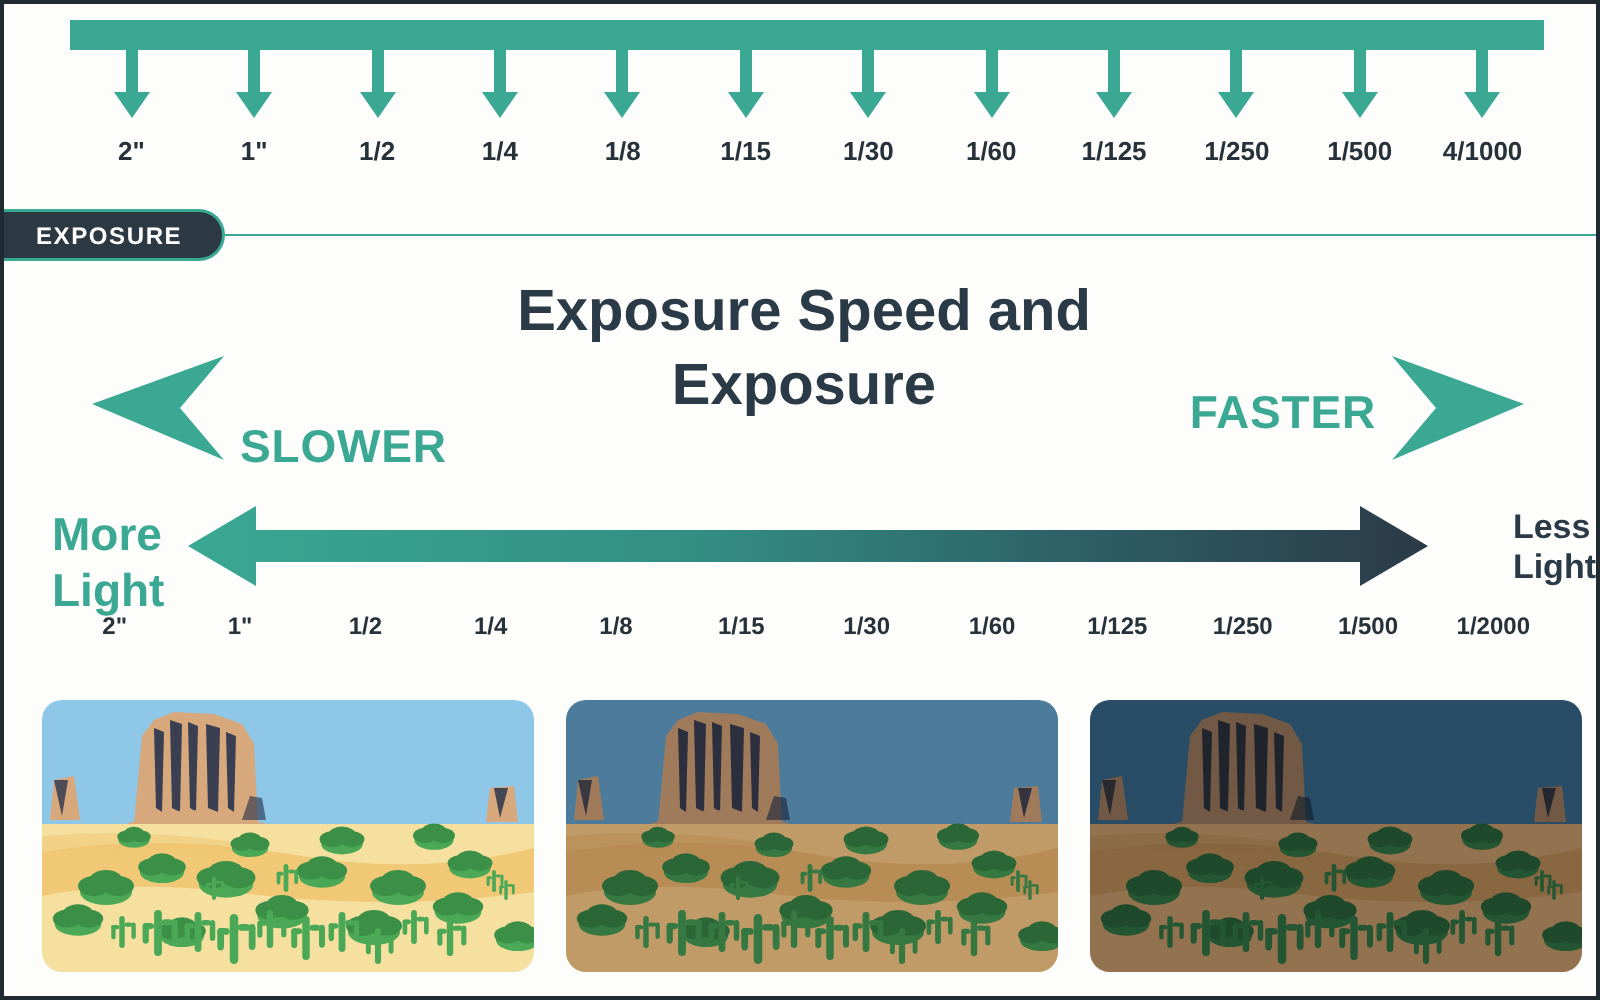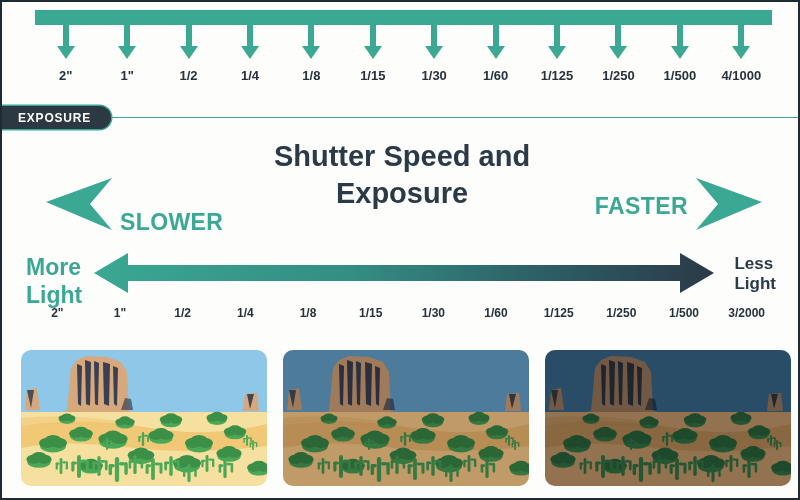--- a/index.html
+++ b/index.html
@@ -127,21 +127,21 @@
   #more-light {
     position: absolute;
     left: 24px; top: 4px;
     font-size: 23px;
     font-weight: bold;
     line-height: 1.2;
     color: #3aa893;
   }
   #less-light {
     position: absolute;
-    right: 26px; top: 4px;
+    right: 4px; top: 4px;
     font-size: 17px;
     font-weight: bold;
     line-height: 1.2;
     color: #2b3a47;
     text-align: left;
     margin-left: 17px;
   }
   #gradient-arrow {
     position: absolute;
     left: 92px; top: 0px;
@@ -271,21 +271,21 @@
     <div id="slower-group">
       <span>
         <svg width="86" height="56" viewBox="0 0 86 56" aria-hidden="true">
           <path d="M86 2 L20 26 L86 54 L64 28 Z" fill="#3aa893"></path>
         </svg>
       </span>
       <span class="dir-label">SLOWER</span>
     </div>
 
     <div id="title">
-      <div>Shutter Speed and</div>
+      <div>Exposure Speed and</div>
       <div>Exposure</div>
     </div>
 
     <div id="faster-group">
       <span class="dir-label">FASTER</span>
       <span>
         <svg width="86" height="56" viewBox="0 0 86 56" aria-hidden="true">
           <path d="M0 2 L66 26 L0 54 L22 28 Z" fill="#3aa893"></path>
         </svg>
       </span>
@@ -323,21 +323,21 @@
       <div class="b-tick" style="left: 86px;">1"</div>
       <div class="b-tick" style="left: 148.667px;">1/2</div>
       <div class="b-tick" style="left: 211.333px;">1/4</div>
       <div class="b-tick" style="left: 274px;">1/8</div>
       <div class="b-tick" style="left: 336.667px;">1/15</div>
       <div class="b-tick" style="left: 399.333px;">1/30</div>
       <div class="b-tick" style="left: 462px;">1/60</div>
       <div class="b-tick" style="left: 524.667px;">1/125</div>
       <div class="b-tick" style="left: 587.333px;">1/250</div>
       <div class="b-tick" style="left: 650px;">1/500</div>
-      <div class="b-tick" style="left: 712.667px;">3/2000</div>
+      <div class="b-tick" style="left: 712.667px;">1/2000</div>
     </div>
 
   <div id="photo-strip">
     <div class="photo" id="photo-1">
         <svg viewBox="0 0 246 136" preserveAspectRatio="none">
           <rect x="0" y="0" width="246" height="66" fill="#8ec7e8"></rect>
           <path d="M4 60 L6 40 L16 38 L19 60 Z" fill="#d6a87c"></path>
           <path d="M6 40 L10 58 L13 40 Z" fill="#1f2d4a" opacity="0.75"></path>
           <path d="M222 61 L224 44 L236 43 L238 61 Z" fill="#d6a87c"></path>
           <path d="M226 44 L229 59 L233 44 Z" fill="#1f2d4a" opacity="0.8"></path>

